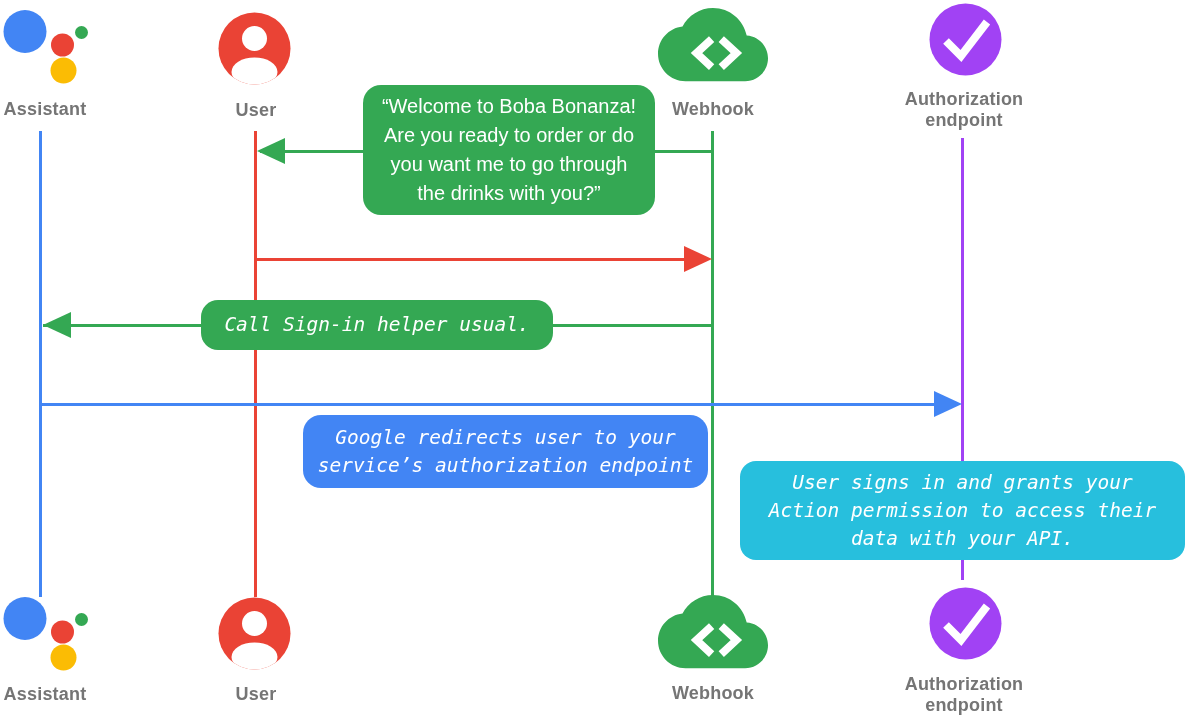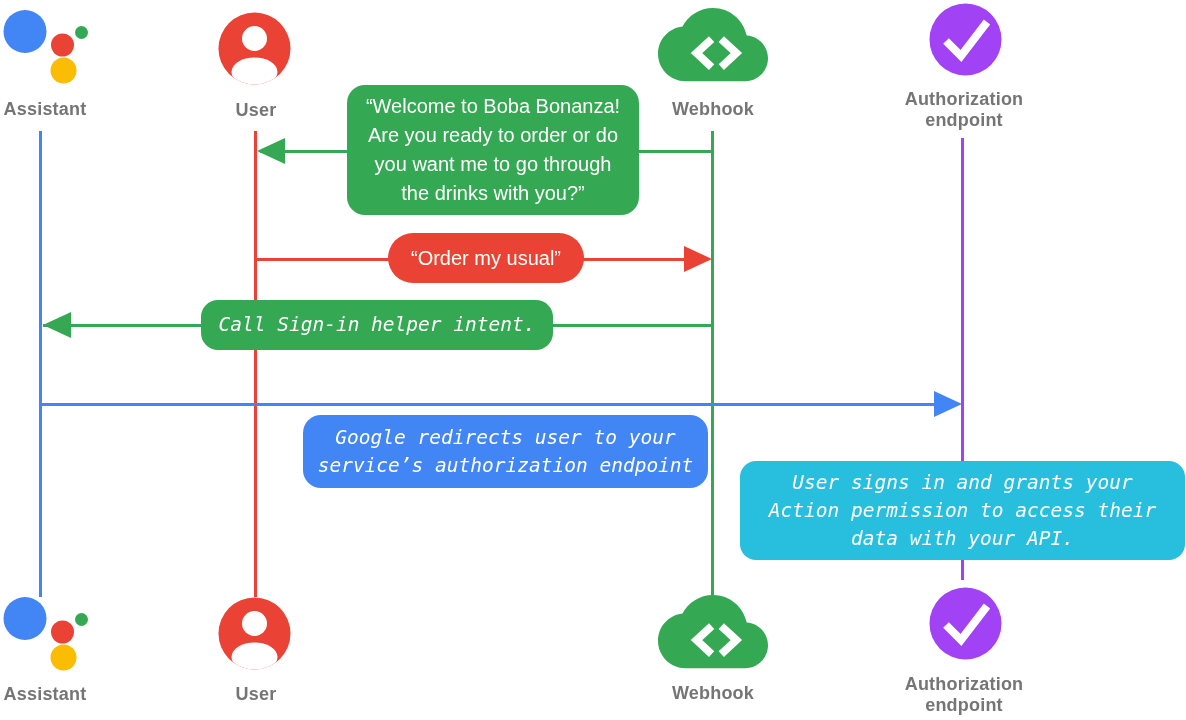--- a/index.html
+++ b/index.html
@@ -47,28 +47,27 @@
 
   <div class="hline c-red" style="left:256px;top:258px;width:430px;"></div>
   <div class="head head-right h-red" style="left:684px;top:246px;"></div>
 
   <div class="hline c-green" style="left:43px;top:324px;width:669px;"></div>
   <div class="head head-left h-green" style="left:43px;top:312px;"></div>
 
   <div class="hline c-blue" style="left:41px;top:403px;width:894px;"></div>
   <div class="head head-right h-blue" style="left:934px;top:391px;"></div>
 
-  <div class="bubble sans c-green" style="left:347px;top:85px;width:292px;height:130px;border-radius:18px;padding:0 4px;">“Welcome to Boba Bonanza!
+  <div class="bubble sans c-green" style="left:363px;top:85px;width:292px;height:130px;border-radius:18px;padding:0 4px;">“Welcome to Boba Bonanza!
 Are you ready to order or do
 you want me to go through
 the drinks with you?”</div>
 
-  <div class="bubble sans c-red" style="left:388px;top:233px;width:196px;height:50px;border-radius:25px;">“Order my usual”</div>
 
-  <div class="bubble mono c-green" style="left:201px;top:300px;width:352px;height:50px;border-radius:17px;">Call Sign-in helper intent.</div>
+  <div class="bubble mono c-green" style="left:201px;top:300px;width:352px;height:50px;border-radius:17px;">Call Sign-in helper usual.</div>
 
   <div class="bubble mono c-blue" style="left:303px;top:369px;width:405px;height:73px;border-radius:18px;margin-top:46px;">Google redirects user to your
 service’s authorization endpoint</div>
 
   <div class="bubble mono c-cyan" style="left:740px;top:461px;width:445px;height:99px;border-radius:16px;">User signs in and grants your
 Action permission to access their
 data with your API.</div>
 
   <svg style="left:2px;top:9px;" width="90" height="78" viewBox="0 0 90 78">
     <circle cx="23" cy="22.5" r="21.5" fill="#4285F4"></circle>

